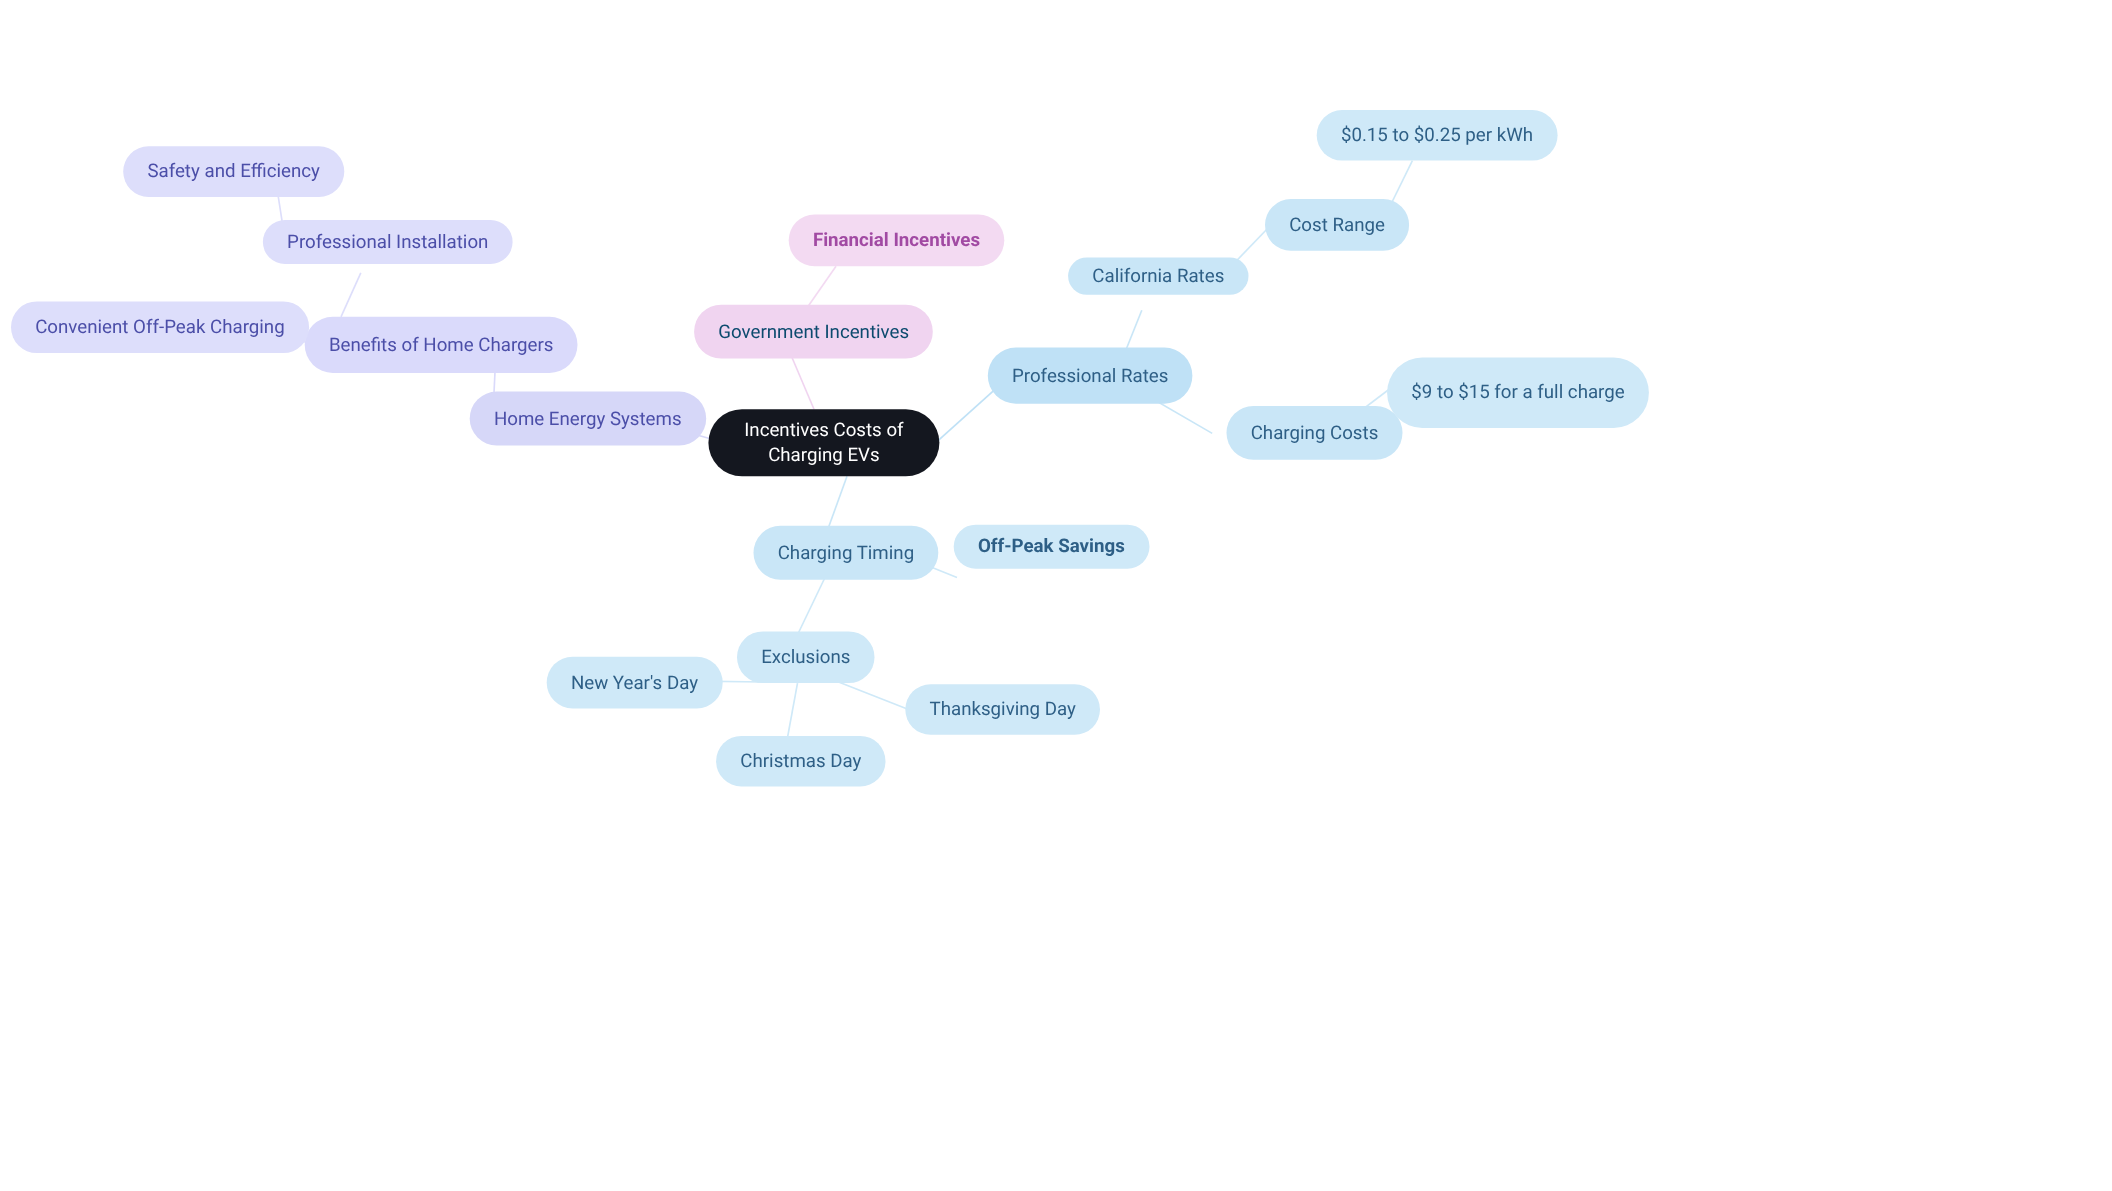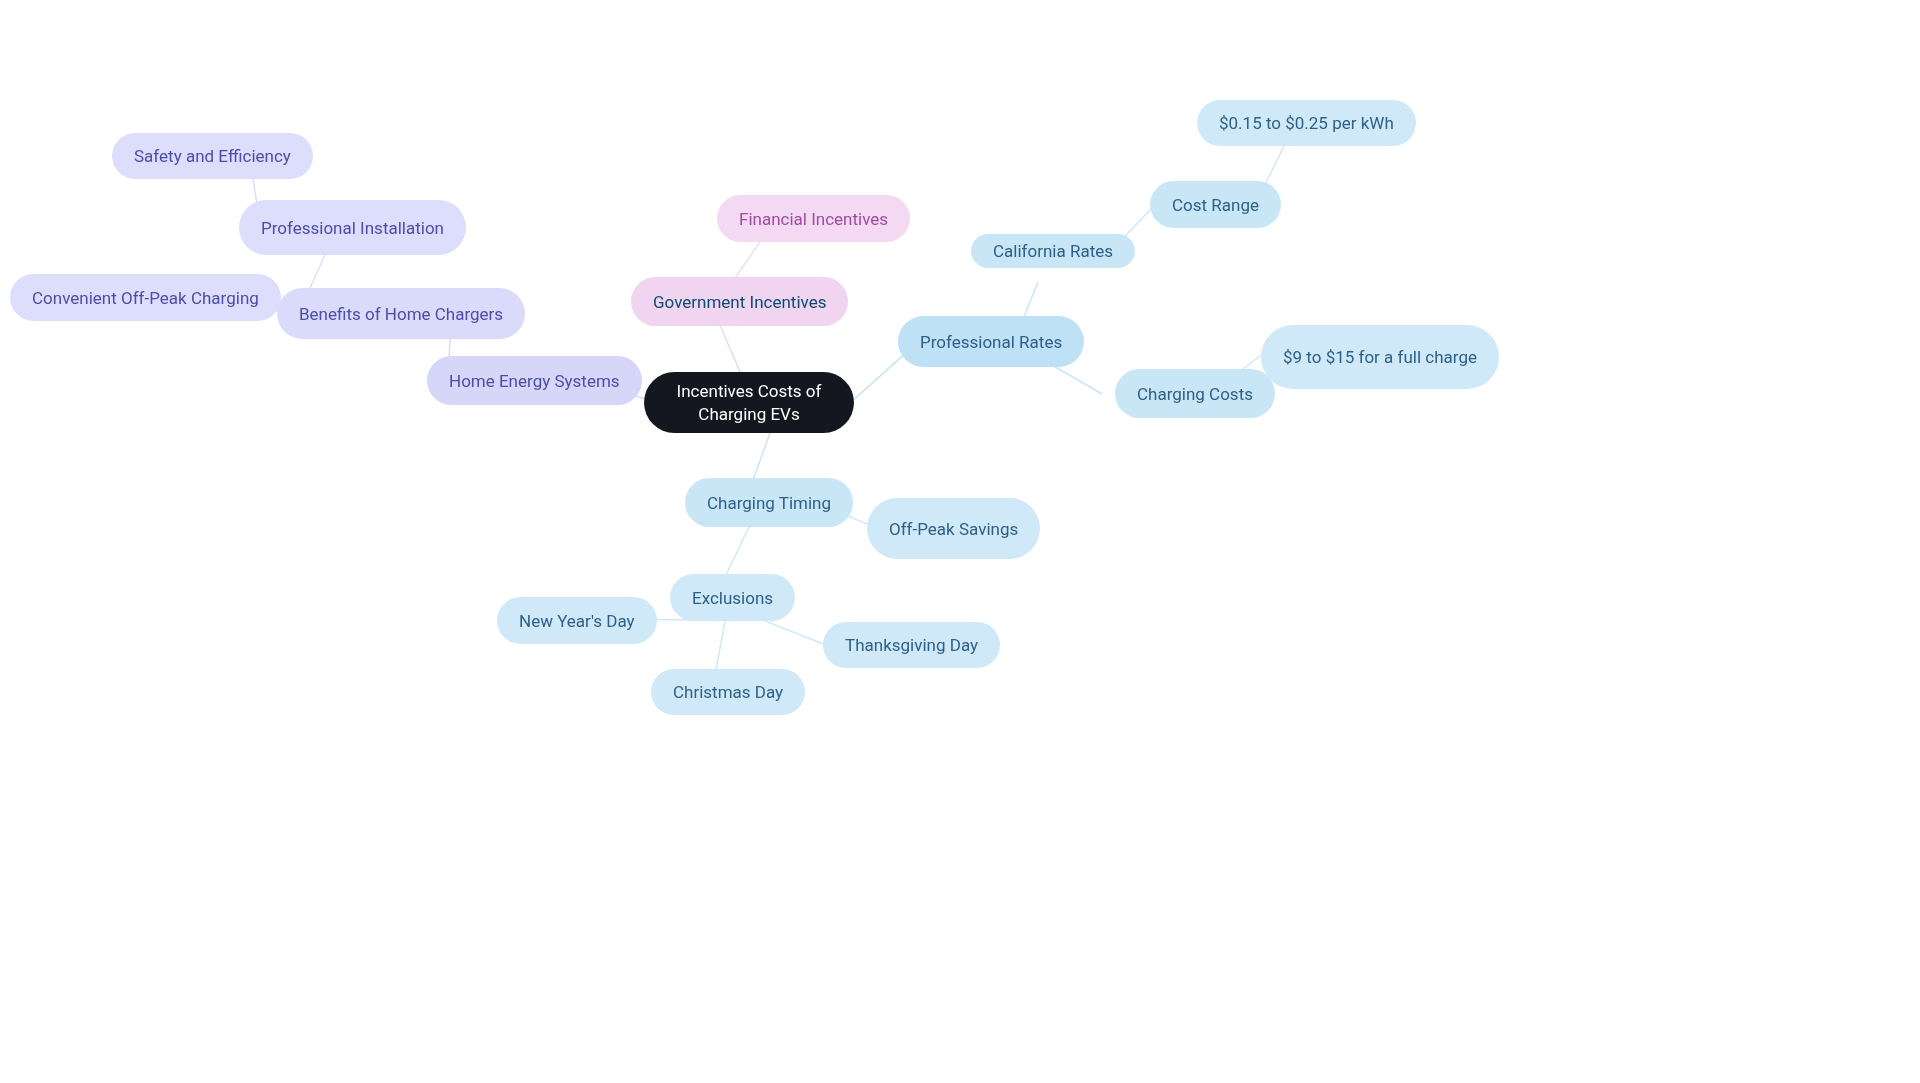--- a/index.html
+++ b/index.html
@@ -117,50 +117,50 @@
 <div class="node blue-2" style="left:1115px; top:369px; height:49px;">
   <span>Charging Costs</span>
 </div>
 <div class="node blue-3" style="left:1261px; top:325px; height:64px;">
   <span>$9 to $15 for a full charge</span>
 </div>
 
 <div class="node blue-2" style="left:685px; top:478px; height:49px;">
   <span>Charging Timing</span>
 </div>
-<div class="node blue-3" style="left:867px; top:498px; height:61px;">
+<div class="node blue-3" style="left:867px; top:477px; height:40px;font-weight:bold;">
   <span>Off-Peak Savings</span>
 </div>
 <div class="node blue-3" style="left:670px; top:574px; height:47px;">
   <span>Exclusions</span>
 </div>
 <div class="node blue-3" style="left:497px; top:597px; height:47px;">
   <span>New Year's Day</span>
 </div>
 <div class="node blue-3" style="left:651px; top:669px; height:46px;">
   <span>Christmas Day</span>
 </div>
 <div class="node blue-3" style="left:823px; top:622px; height:46px;">
   <span>Thanksgiving Day</span>
 </div>
 
 <div class="node pink-1" style="left:631px; top:277px; height:49px;">
   <span>Government Incentives</span>
 </div>
-<div class="node pink-2" style="left:717px; top:195px; height:47px;">
+<div class="node pink-2" style="left:717px; top:195px; height:47px;font-weight:bold;">
   <span>Financial Incentives</span>
 </div>
 
 <div class="node purple-1" style="left:427px; top:356px; height:49px;">
   <span>Home Energy Systems</span>
 </div>
 <div class="node purple-2" style="left:277px; top:288px; height:51px;">
   <span>Benefits of Home Chargers</span>
 </div>
 <div class="node purple-3" style="left:10px; top:274px; height:47px;">
   <span>Convenient Off-Peak Charging</span>
 </div>
-<div class="node purple-3" style="left:239px; top:200px; height:55px;">
+<div class="node purple-3" style="left:239px; top:200px; height:40px;">
   <span>Professional Installation</span>
 </div>
 <div class="node purple-3" style="left:112px; top:133px; height:46px;">
   <span>Safety and Efficiency</span>
 </div>
 
 </body></html>

